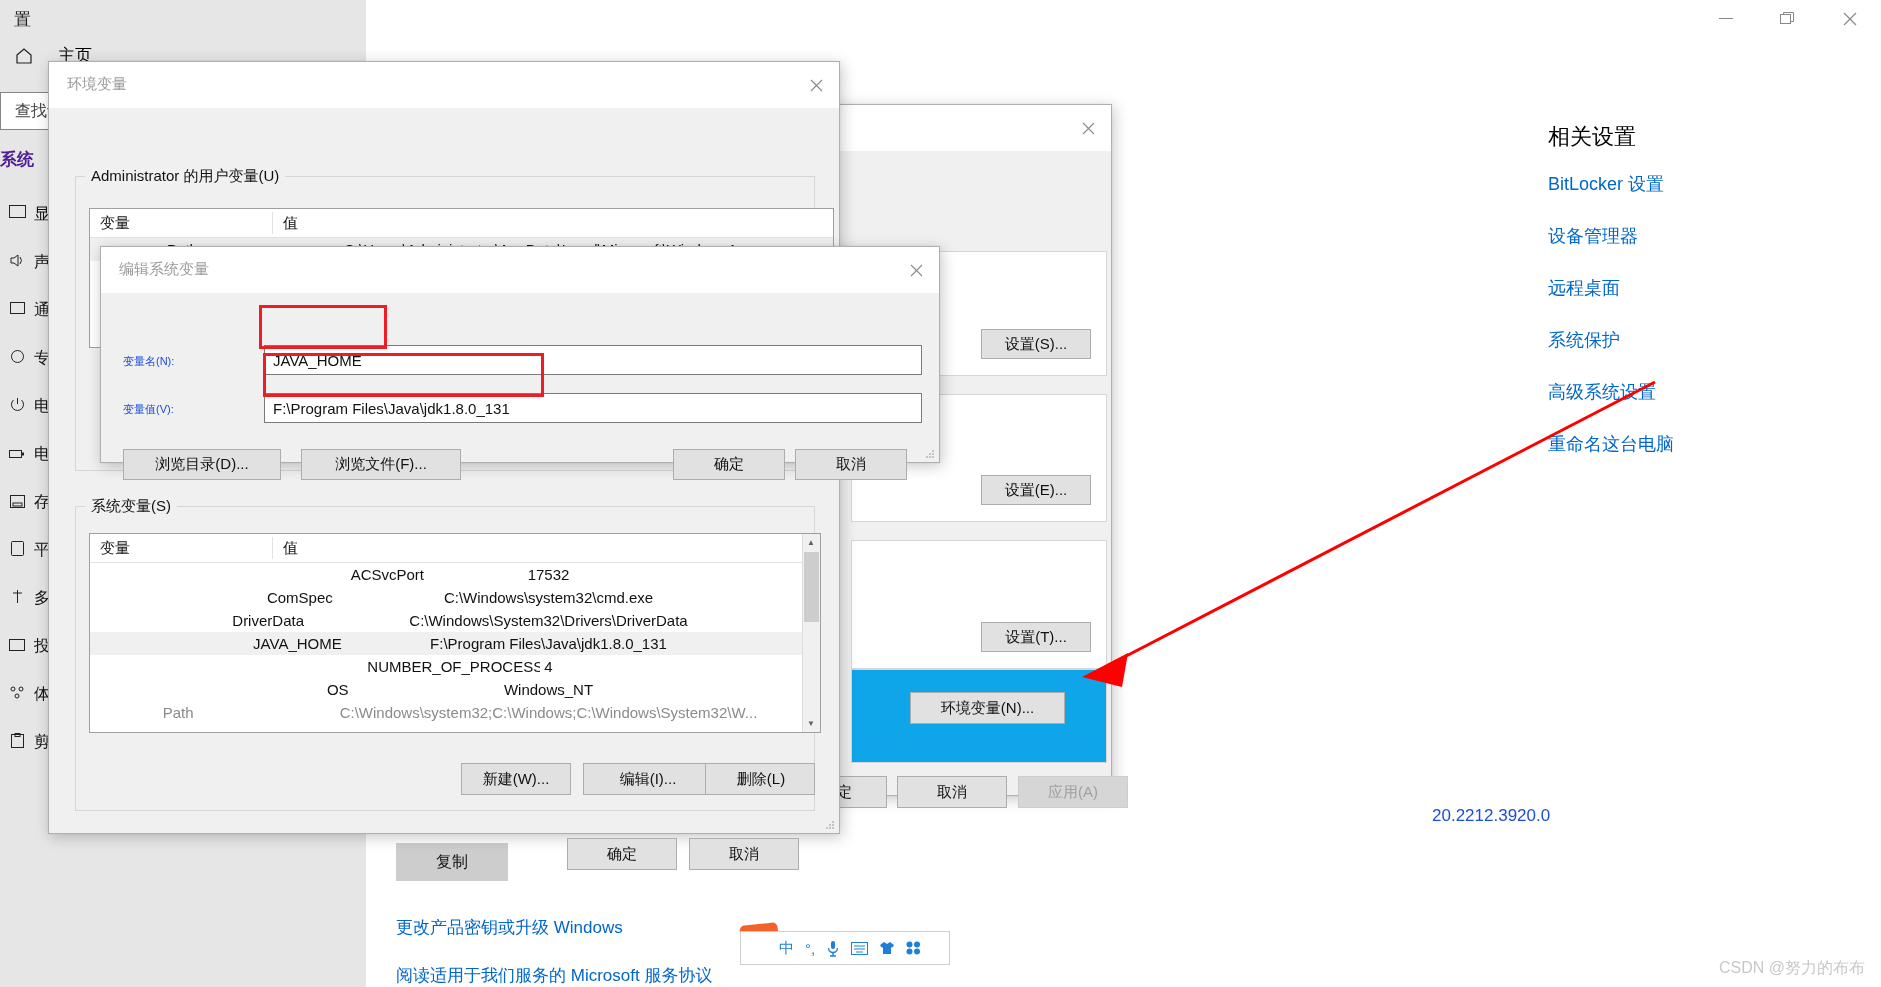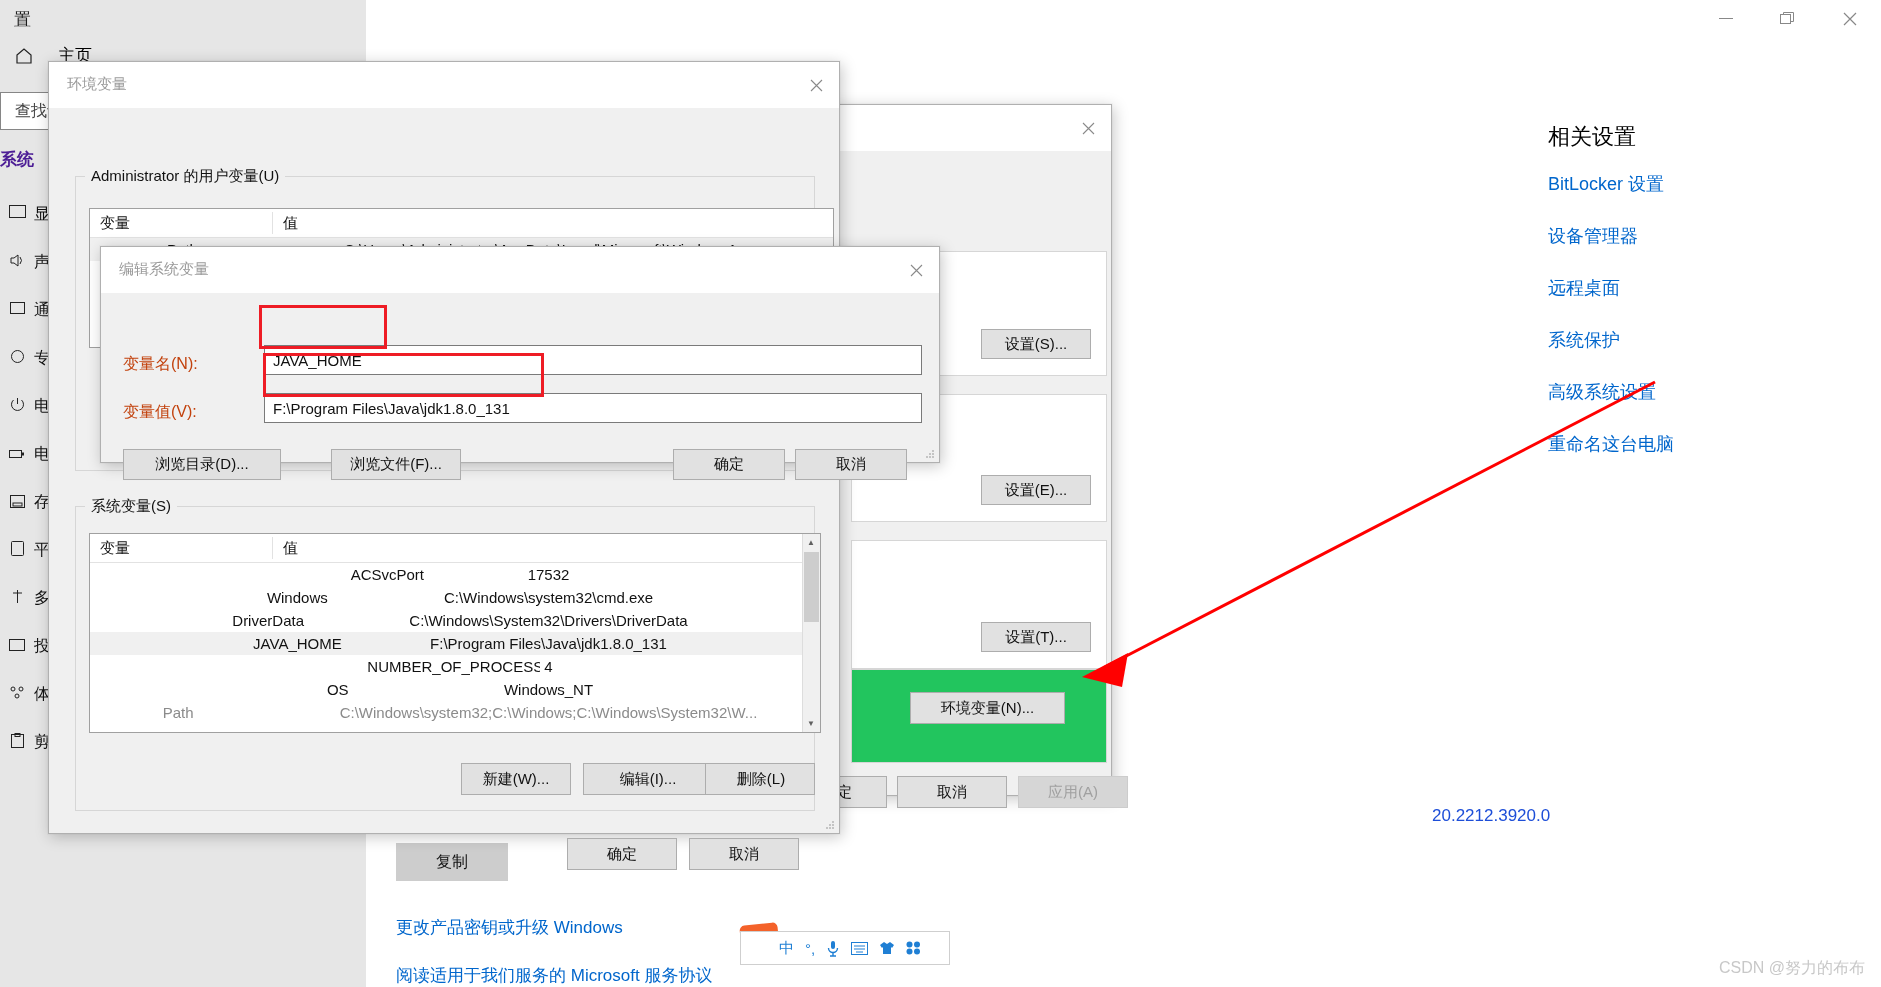--- a/index.html
+++ b/index.html
@@ -65,21 +65,21 @@
   .lv-head .c1{width:183px;border-right:1px solid #e2e2e2;height:22px;display:flex;align-items:center;}
   .lv-row{display:flex;height:23px;align-items:center;font-size:15px;color:#111;white-space:nowrap;justify-content:center;}
   .lv-row.sel{background:#f0f0f0;}
   .lv-row .c1{width:183px;padding-left:10px;box-sizing:border-box;overflow:hidden;}
   .lv-row .c2{padding-left:4px;overflow:hidden;}
   .lv-scroll{position:absolute;right:0;top:0;width:17px;bottom:0;background:#f0f0f0;border-left:1px solid #ddd;}
   .lv-scroll .thumb{position:absolute;left:1px;width:15px;background:#cdcdcd;}
   .lv-scroll .arw{position:absolute;left:0;width:16px;height:17px;display:flex;align-items:center;justify-content:center;
                   color:#606060;font-size:8px;}
 
-  .fld-label{position:absolute;font-size:16px;color:#c2410c;}
+  .fld-label{position:absolute;font-size:11px;color:#1d4ed8;}
   .fld-input{position:absolute;background:#fff;border:1px solid #7a7a7a;box-sizing:border-box;
              font-size:15px;color:#111;display:flex;align-items:center;padding-left:8px;}
   .redbox{position:absolute;border:3px solid #ee1c25;box-sizing:border-box;pointer-events:none;}
 
   
   #arrow-svg{position:absolute;left:0;top:0;width:1881px;height:987px;pointer-events:none;}
 
   
   #ime-bar{position:absolute;left:740px;top:931px;width:210px;height:34px;background:#fff;border:1px solid #cfcfcf;
            display:flex;align-items:center;gap:11px;padding-left:38px;box-sizing:border-box;}
@@ -267,21 +267,21 @@
   <div class="w32-body">
     <div class="grp" style="left:20px;top:100px;width:256px;height:125px;background:#fff;">
       <button class="btn" style="position:absolute;right:15px;bottom:16px;width:110px;height:30px;">设置(S)...</button>
     </div>
     <div class="grp" style="left:20px;top:243px;width:256px;height:128px;background:#fff;">
       <button class="btn" style="position:absolute;right:15px;bottom:16px;width:110px;height:30px;">设置(E)...</button>
     </div>
     <div class="grp" style="left:20px;top:389px;width:256px;height:129px;background:#fff;">
       <button class="btn" style="position:absolute;right:15px;bottom:16px;width:110px;height:30px;">设置(T)...</button>
     </div>
-    <div class="grp" style="left:20px;top:518px;width:256px;height:94px;background:#22c55e;">
+    <div class="grp" style="left:20px;top:518px;width:256px;height:94px;background:#0ea5e9;">
       <button class="btn" style="position:absolute;left:58px;top:22px;width:155px;height:32px;">环境变量(N)...</button>
     </div>
 
     <button class="btn" style="position:absolute;left:-44px;top:625px;width:100px;height:32px;">确定</button>
     <button class="btn" style="position:absolute;left:66px;top:625px;width:110px;height:32px;">取消</button>
     <button class="btn disabled" style="position:absolute;left:187px;top:625px;width:110px;height:32px;">应用(A)</button>
   </div>
 </div>
 
 <div class="w32" id="envdlg" style="left:48px;top:61px;width:790px;height:771px;">
@@ -324,21 +324,21 @@
     <div class="lv" style="left:40px;top:425px;width:732px;height:200px;">
       <div class="lv-head">
         <div class="c c1">变量</div>
         <div class="c c2">值</div>
       </div>
       <div class="lv-row">
         <div class="c1">ACSvcPort</div>
         <div class="c2">17532</div>
       </div>
       <div class="lv-row">
-        <div class="c1">Windows</div>
+        <div class="c1">ComSpec</div>
         <div class="c2">C:\Windows\system32\cmd.exe</div>
       </div>
       <div class="lv-row">
         <div class="c1">DriverData</div>
         <div class="c2">C:\Windows\System32\Drivers\DriverData</div>
       </div>
       <div class="lv-row sel">
         <div class="c1">JAVA_HOME</div>
         <div class="c2">F:\Program Files\Java\jdk1.8.0_131</div>
       </div>
@@ -397,21 +397,21 @@
     <div class="fld-input" style="left:163px;top:52px;width:658px;height:30px;">
       <span>JAVA_HOME</span>
     </div>
 
     <div class="fld-label" style="left:22px;top:109px;">变量值(V):</div>
     <div class="fld-input" style="left:163px;top:100px;width:658px;height:30px;">
       <span>F:\Program Files\Java\jdk1.8.0_131</span>
     </div>
 
     <button class="btn" style="position:absolute;left:22px;top:156px;width:158px;height:31px;">浏览目录(D)...</button>
-    <button class="btn" style="position:absolute;left:200px;top:156px;width:130px;height:31px;margin-left:30px;">浏览文件(F)...</button>
+    <button class="btn" style="position:absolute;left:200px;top:156px;width:160px;height:31px;">浏览文件(F)...</button>
     <button class="btn" style="position:absolute;left:572px;top:156px;width:112px;height:31px;">确定</button>
     <button class="btn" style="position:absolute;left:694px;top:156px;width:112px;height:31px;">取消</button>
 
     <svg class="w32-grip" viewBox="0 0 12 12">
       <g fill="#9a9a9a">
           <rect x="9" y="9" width="2" height="2"></rect>
           <rect x="6" y="9" width="2" height="2"></rect>
           <rect x="3" y="9" width="2" height="2"></rect>
           <rect x="9" y="6" width="2" height="2"></rect>
           <rect x="6" y="6" width="2" height="2"></rect>

